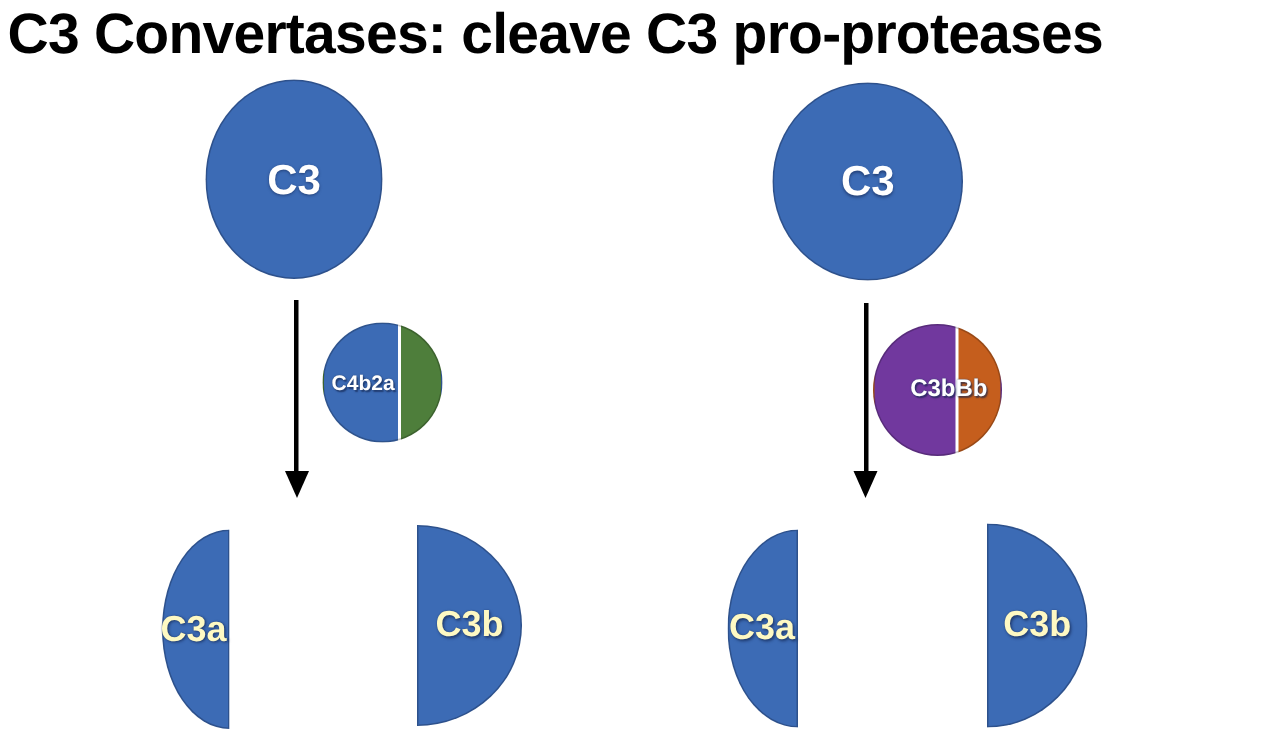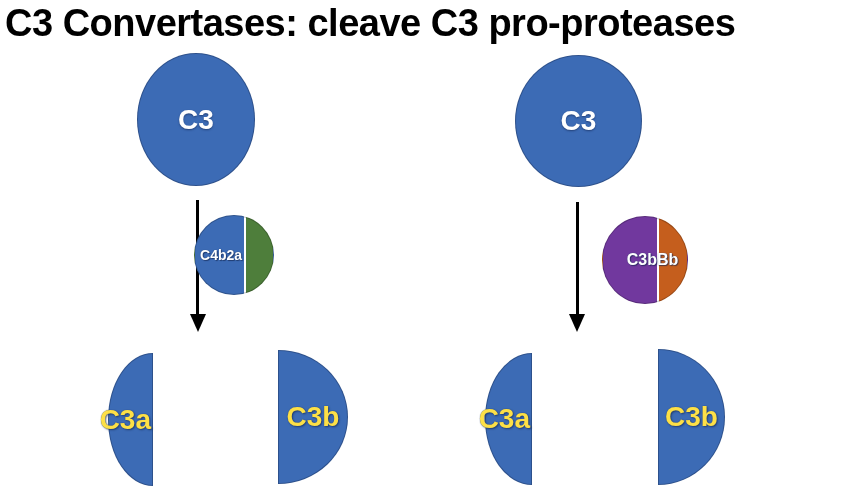--- a/index.html
+++ b/index.html
@@ -64,28 +64,28 @@
   .shaft-left  { left: 196px; top: 200px; height: 116px; }
   .head-left   { left: 190px; top: 314px; }
   .shaft-right { left: 576px; top: 202px; height: 114px; }
   .head-right  { left: 569px; top: 314px; }
 
   .convertase {
     border-radius: 50%;
     border: 1px solid rgba(0, 0, 0, 0.22);
   }
   .convertase-left {
-    left: 194px; top: 215px; width: 80px; height: 80px;
+    left: 215px; top: 215px; width: 80px; height: 80px;
     background: linear-gradient(90deg,
       var(--blue) 0%, var(--blue) 63%,
       #ffffff 63%, #ffffff 66%,
       var(--green) 66%, var(--green) 100%);
   }
   .convertase-right {
-    left: 602px; top: 216px; width: 86px; height: 88px;
+    left: 582px; top: 216px; width: 86px; height: 88px;
     background: linear-gradient(90deg,
       var(--purple) 0%, var(--purple) 64%,
       #ffffff 64%, #ffffff 66.5%,
       var(--orange) 66.5%, var(--orange) 100%);
     text-decoration: underline;
   }
   .convertase .lbl {
     position: absolute;
     color: #ffffff;
     font-weight: bold;
@@ -109,23 +109,23 @@
   }
 
   .half-disc {
     background: var(--blue);
     border: 1px solid rgba(28, 50, 92, 0.45);
   }
   .half-left-cap  { border-radius: 100% 0 0 100% / 50% 0 0 50%; }  
   .half-right-cap { border-radius: 0 100% 100% 0 / 0 50% 50% 0; }  
   .half-disc .lbl {
     position: absolute;
-    color: #fde047;
+    color: #fef9c3;
     font-weight: bold;
-    font-size: 28px;
+    font-size: 24px;
     white-space: nowrap;
     text-shadow: 0 0 1px #27406e, 1px 1px 2px rgba(15, 30, 70, 0.6);
   }
   .c3a-left  { left: 108px; top: 353px; width: 45px; height: 133px; }
   .c3b-left  { left: 278px; top: 350px; width: 70px; height: 134px; }
   .c3a-right { left: 485px; top: 353px; width: 47px; height: 132px; }
   .c3b-right { left: 658px; top: 349px; width: 67px; height: 136px; }
   .c3a-lbl {
     right: 1px;
     top: 50%;

